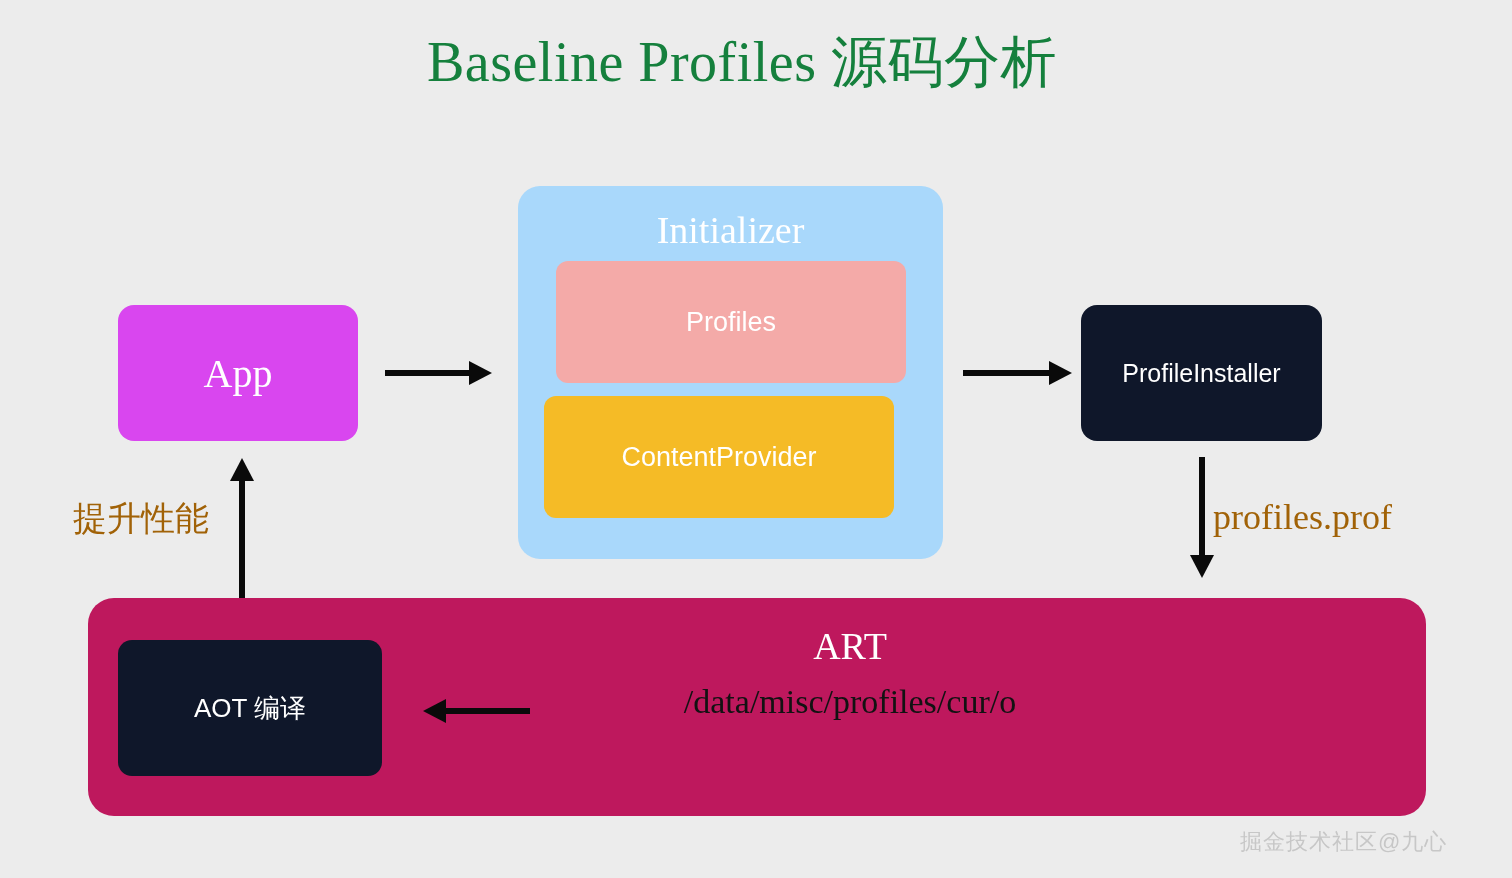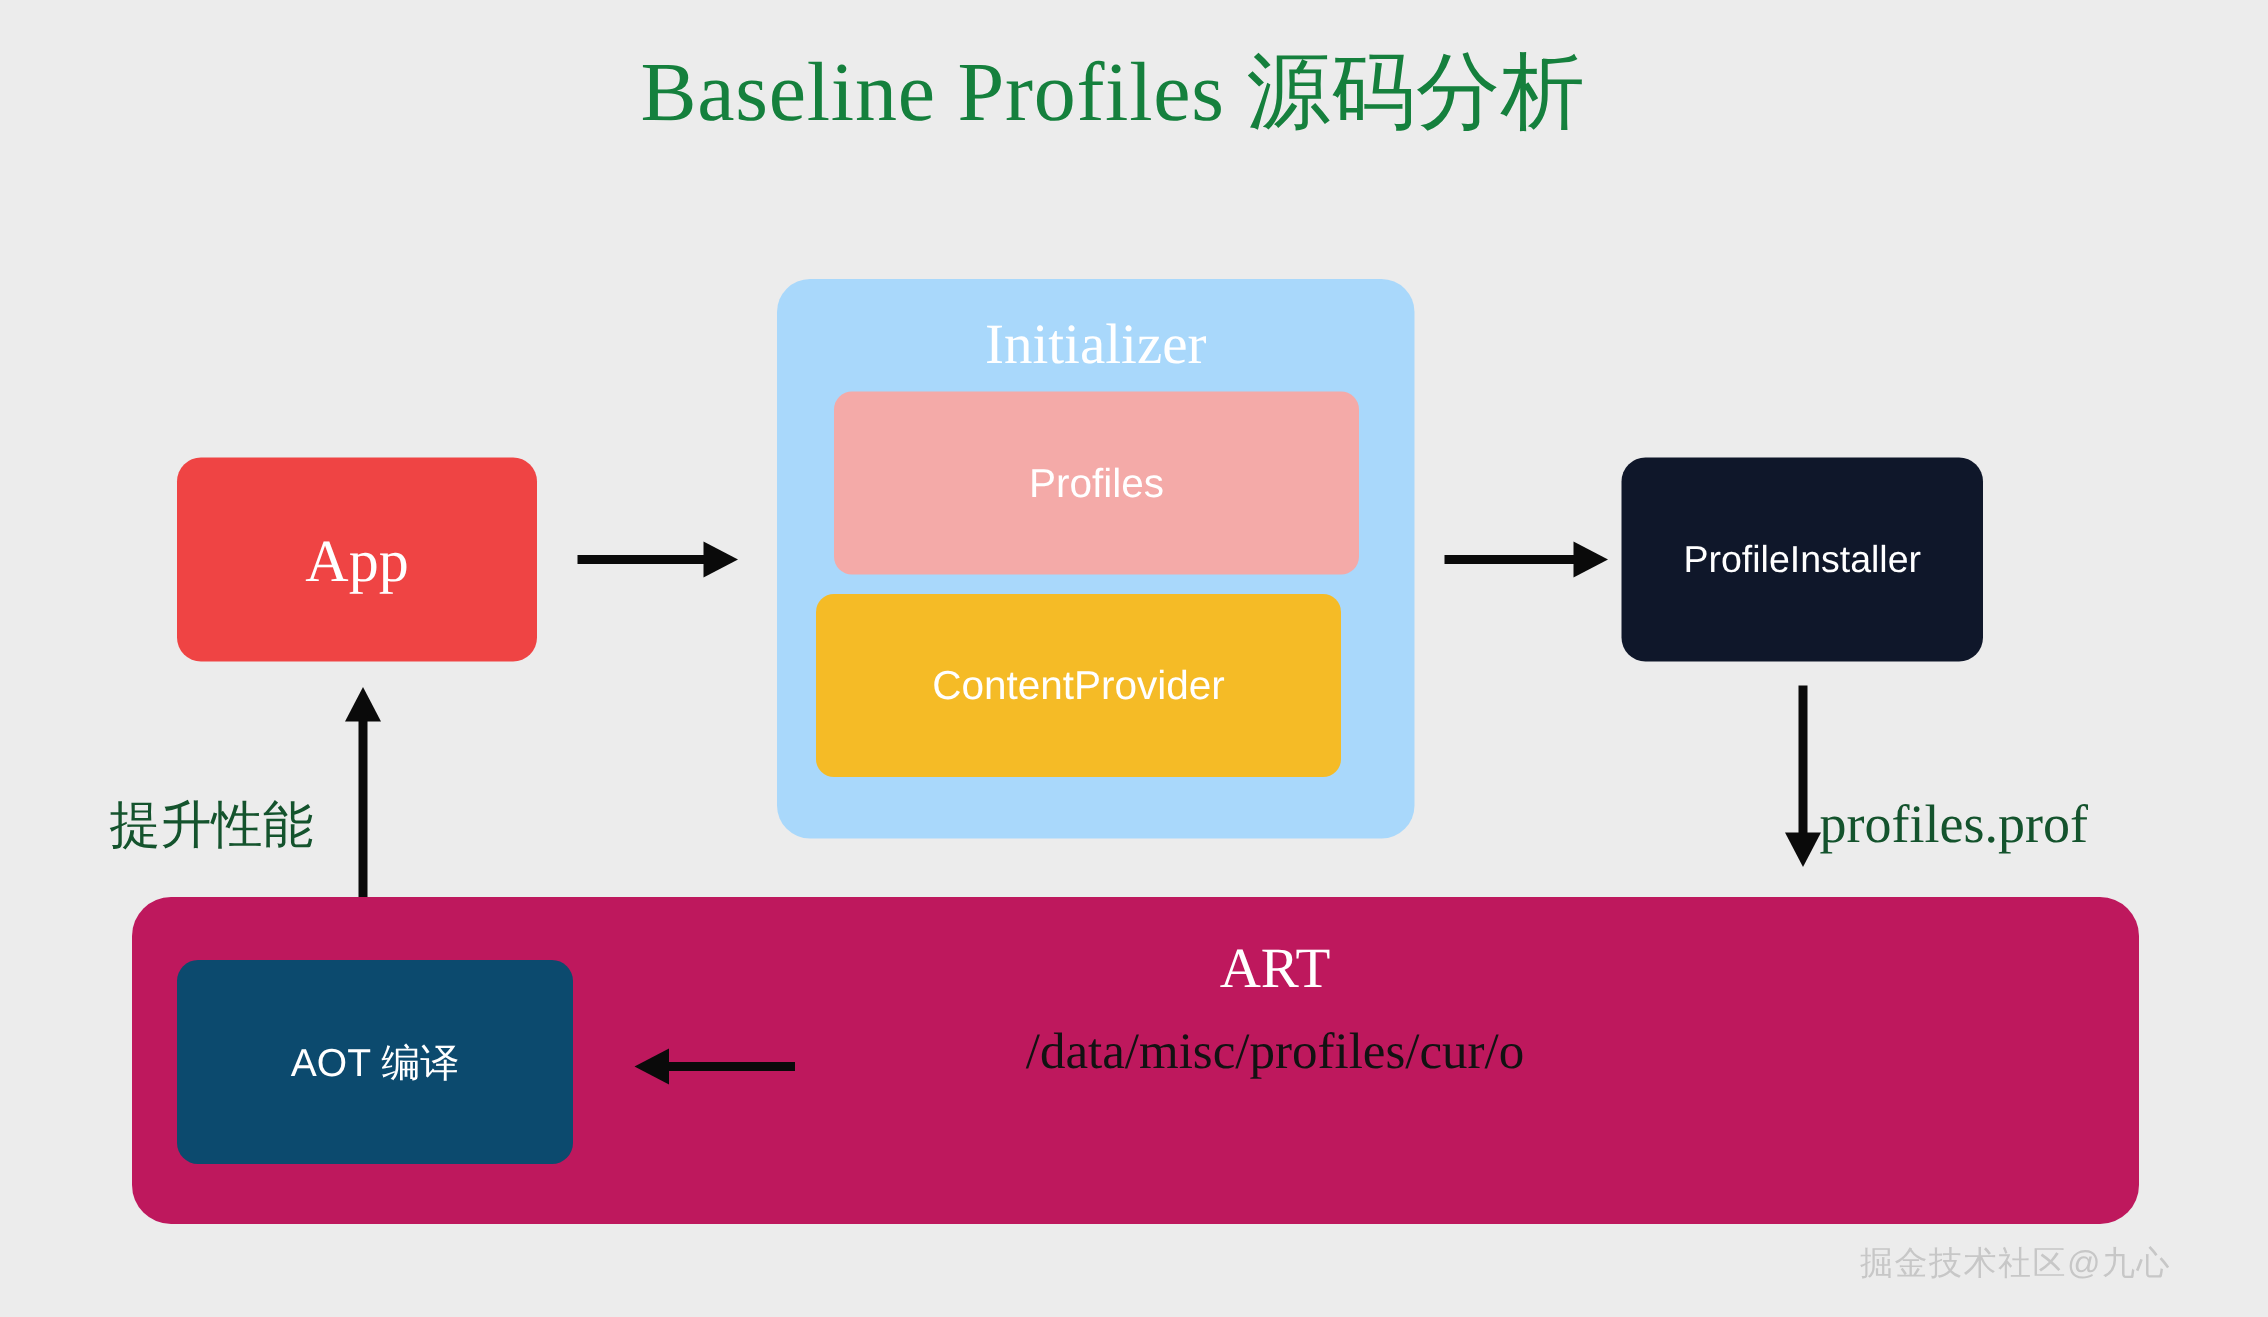--- a/index.html
+++ b/index.html
@@ -44,21 +44,21 @@
     align-items: center;
     justify-content: center;
     color: #ffffff;
   }
 
   .box-app {
     left: 118px;
     top: 305px;
     width: 240px;
     height: 136px;
-    background: #ef4444;
+    background: #d946ef;
     border-radius: 16px;
     font-family: "Liberation Serif", "DejaVu Serif", serif;
     font-size: 40px;
   }
 
   .box-initializer {
     left: 518px;
     top: 186px;
     width: 425px;
     height: 373px;
@@ -136,38 +136,37 @@
     font-size: 34px;
     line-height: 44px;
     color: #121212;
     white-space: nowrap;
   }
   .box-aot {
     left: 118px;
     top: 640px;
     width: 264px;
     height: 136px;
-    background: #0c4a6e;
+    background: #0f172a;
     border-radius: 14px;
     font-size: 26px;
   }
 
   
   .arrow {
     position: absolute;
   }
   .arrow svg { display: block; }
 
   
   .free-label {
     position: absolute;
     font-family: "Liberation Serif", "DejaVu Serif", serif;
-    color: #14532d;
-    white-space: nowrap;
-    margin-top: 32px;
+    color: #a16207;
+    white-space: nowrap;
   }
   .label-perf {
     left: 73px;
     top: 497px;
     font-size: 34px;
     line-height: 44px;
   }
   .label-baseline {
     left: 1213px;
     top: 494px;

